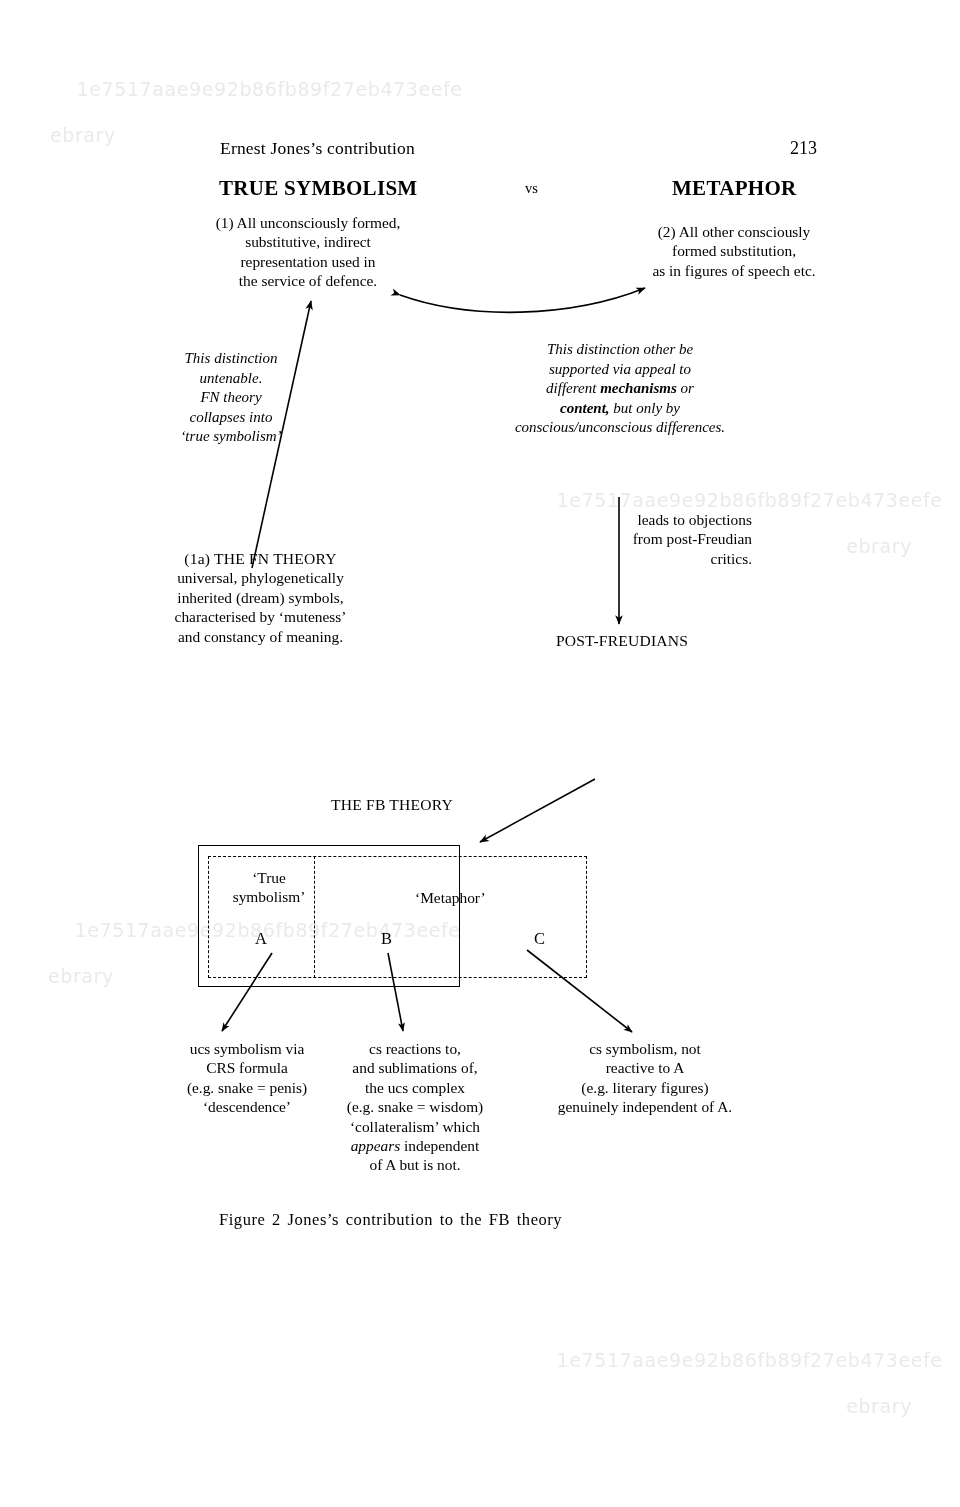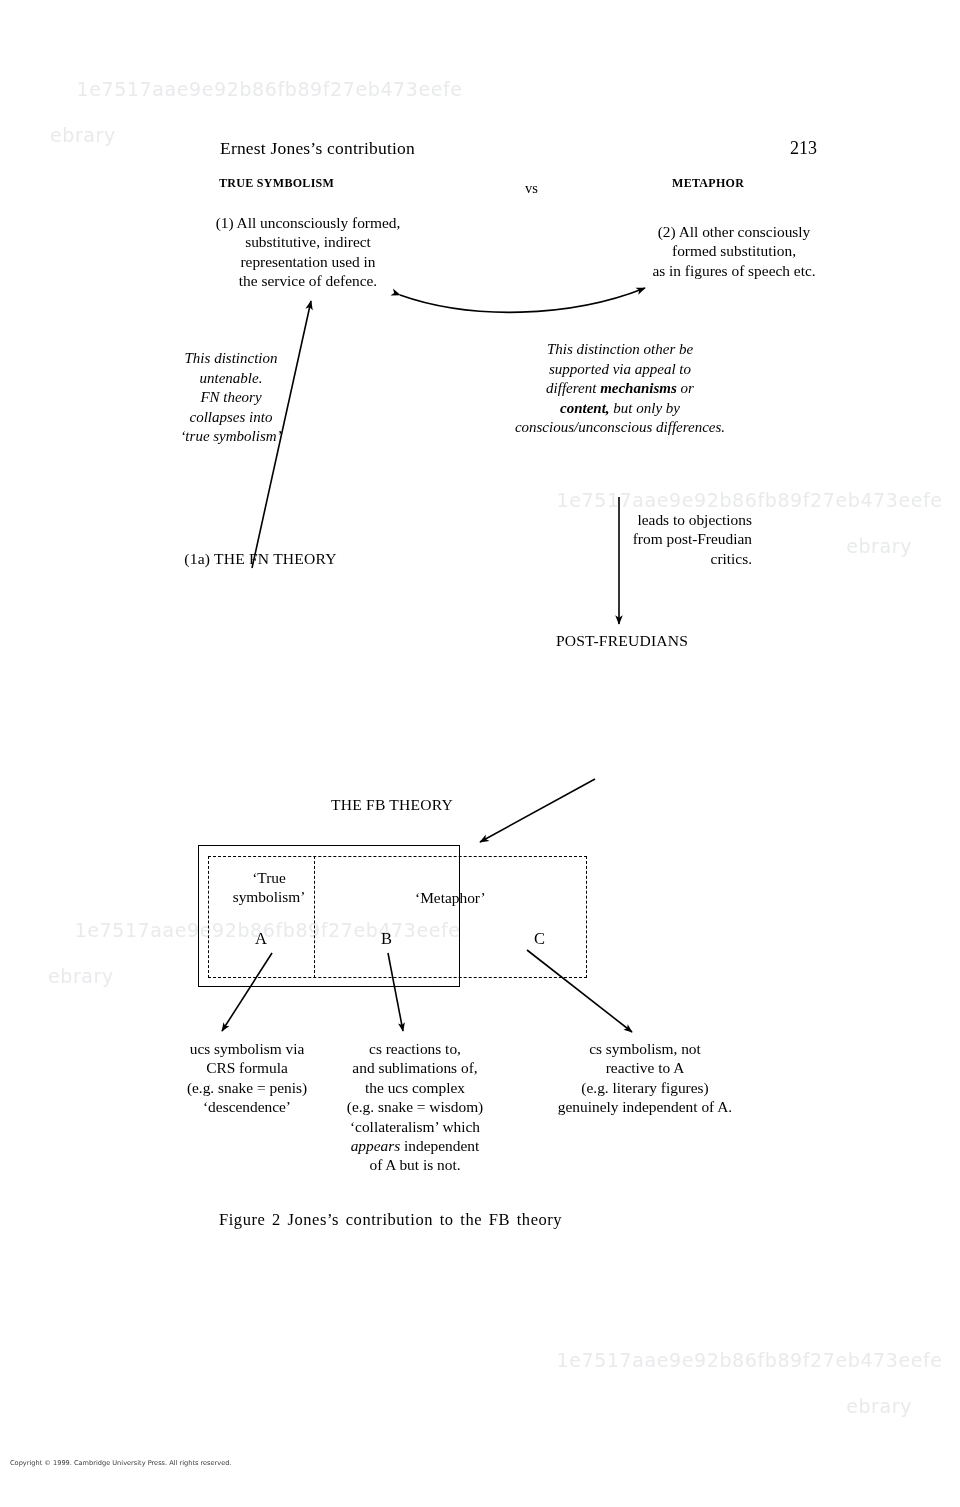--- a/index.html
+++ b/index.html
@@ -39,21 +39,21 @@
   
   .runhead {
     font-size: 17.5px;
     letter-spacing: 0.2px;
   }
   .pagenum { font-size: 18px; }
 
   
   .colhead {
     font-weight: bold;
-    font-size: 12px;
+    font-size: 21px;
     letter-spacing: 0.3px;
   }
   .vs { font-size: 14.5px; }
 
   
   .blk {
     font-size: 15.4px;
     line-height: 19.4px;
   }
   .blk-it {
@@ -187,20 +187,24 @@
       <div><b>content,</b><span> but only by</span></div>
       <div>conscious/unconscious differences.</div>
     </div>
 
     <div class="abs blk ctr" style="left:586px; top:510px; width:166px; white-space:pre-line;text-align:right;">leads to objections
 from post-Freudian
 critics.</div>
 
     <div class="abs blk ctr" style="left:139px; top:549px; width:243px;">
       <div class="caps">(1a) THE FN THEORY</div>
+      <div style="white-space:pre-line;">universal, phylogenetically
+inherited (dream) symbols,
+characterised by ‘muteness’
+and constancy of meaning.</div>
     </div>
 
     <div class="abs blk ctr" style="left:462px; top:631px; width:320px;">
       <div class="caps">POST-FREUDIANS</div>
     </div>
 
     <div class="abs fbtitle" style="left:331px; top:796px;">THE FB THEORY</div>
 
     <div class="abs solidbox" style="left:198px; top:845px; width:262px; height:142px;"></div>
 
@@ -232,17 +236,16 @@
     </div>
 
     <div class="abs blk ctr" style="left:516px; top:1039px; width:258px; white-space:pre-line;">cs symbolism, not
 reactive to A
 (e.g. literary figures)
 genuinely independent of A.</div>
 
     <div class="abs figcap" style="left:219px; top:1210px;">Figure 2 Jones’s contribution to the FB theory</div>
 
     <div class="abs footer" style="left:10px; top:1450px; width:700px;">
-      <div>Copyright © 1999. Cambridge University Press. All rights reserved.</div>
     </div>
 
   </div>
 </div>
 
 </body></html>

